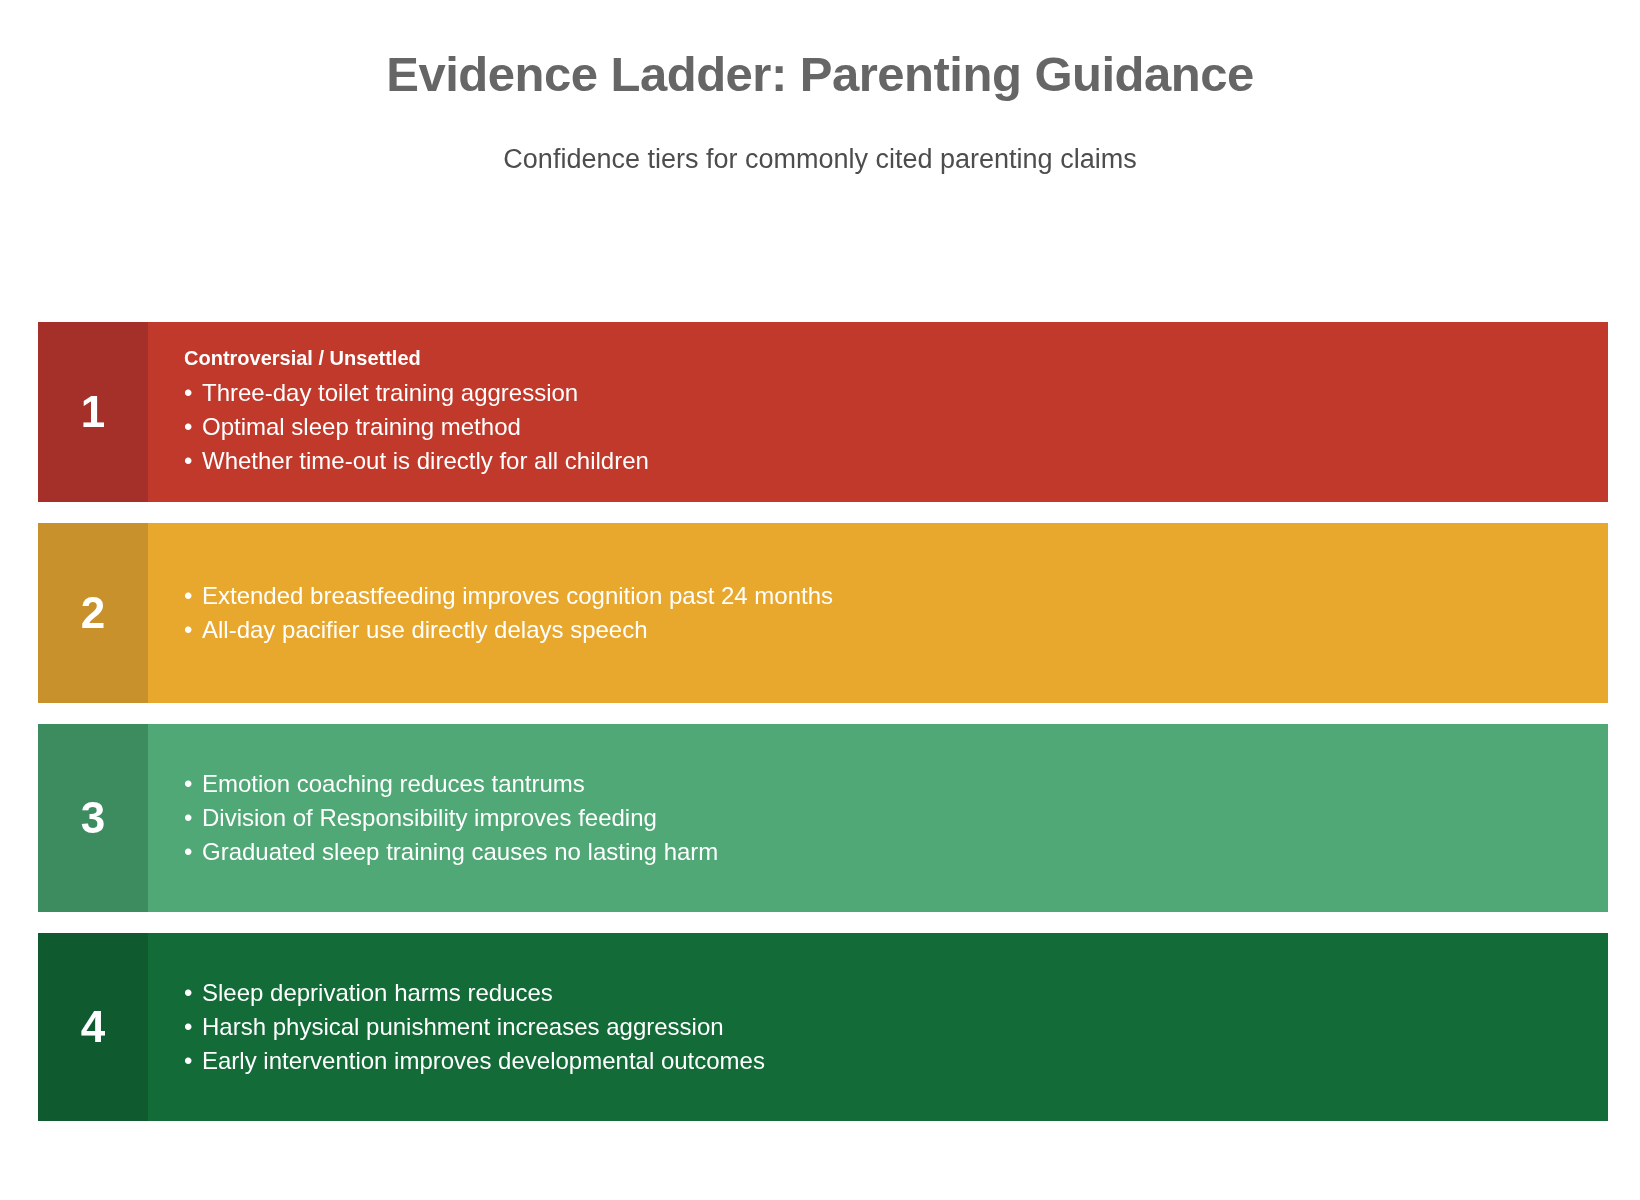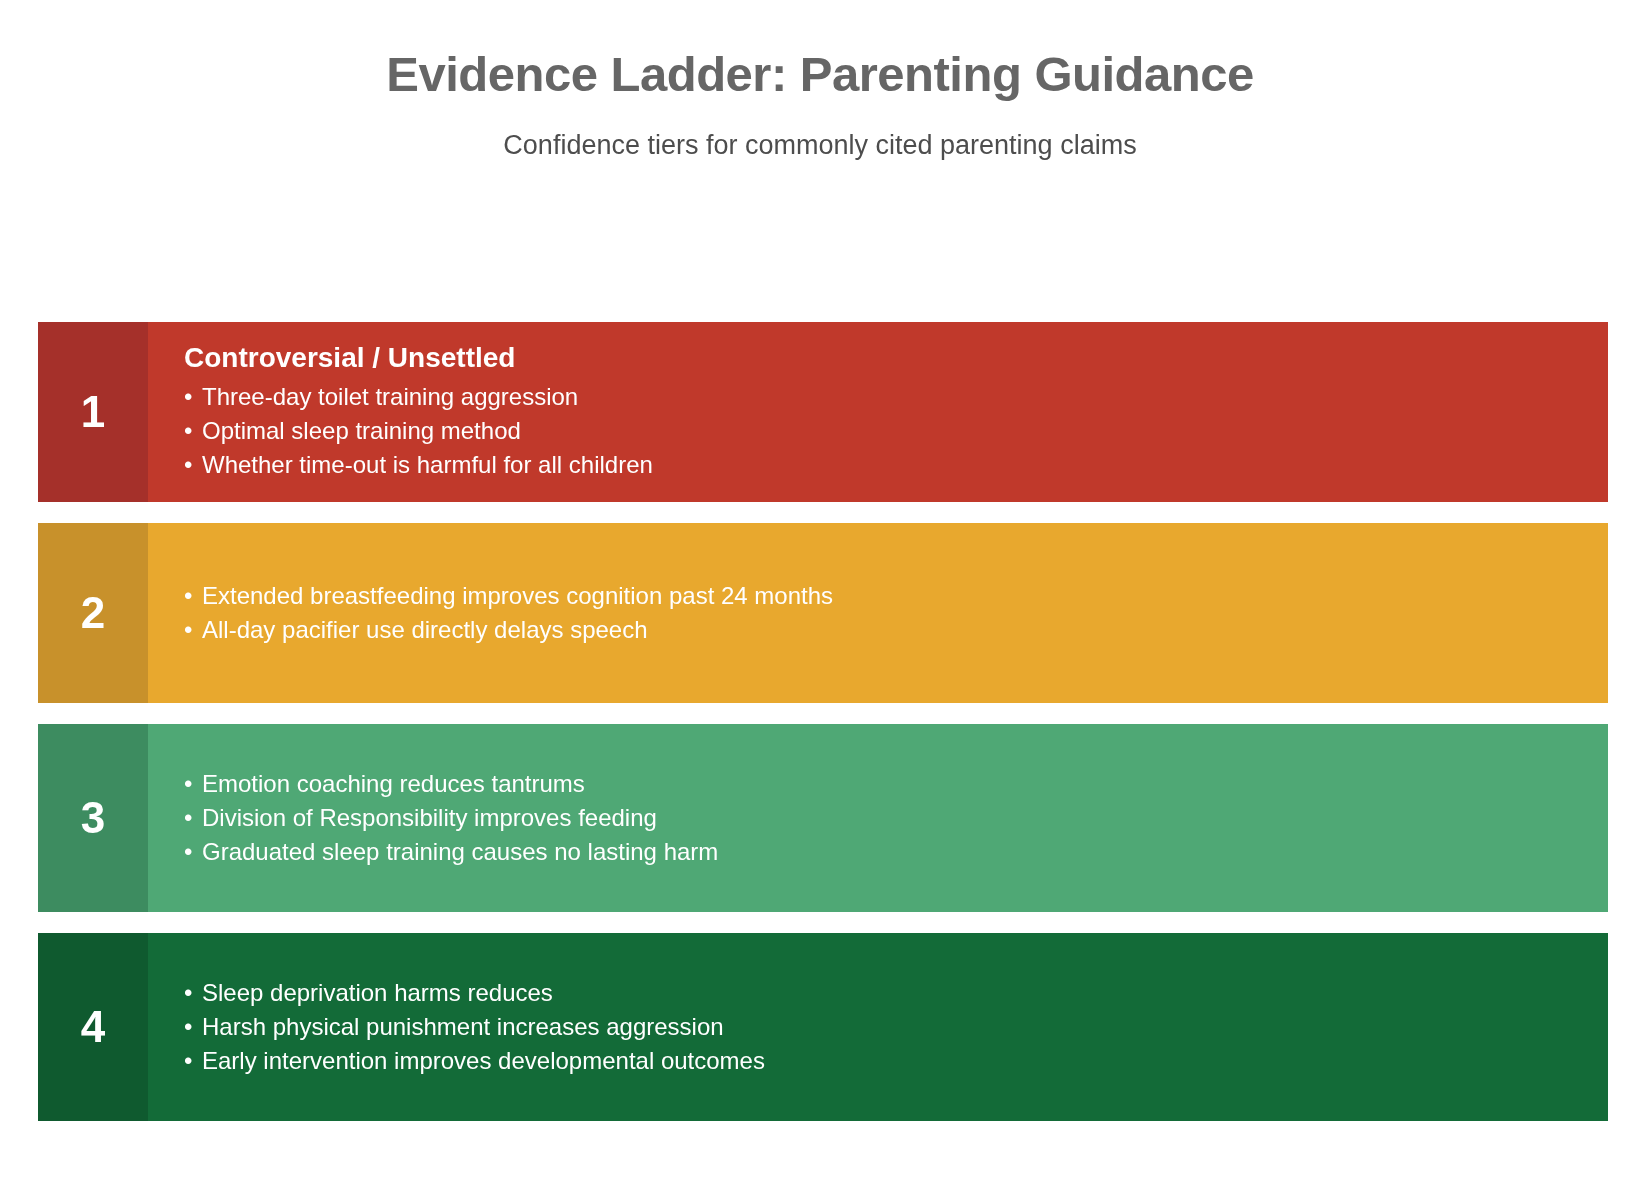--- a/index.html
+++ b/index.html
@@ -27,21 +27,21 @@
     font-size: 49px;
     font-weight: bold;
     color: #666666;
     letter-spacing: -0.5px;
     line-height: 1.1;
     margin: 0;
   }
   .subtitle {
     font-size: 27px;
     color: #4d4d4d;
-    margin-top: 28px;
+    margin-top: 42px;
     font-weight: normal;
   }
   .ladder {
     position: absolute;
     left: 38px;
     top: 322px;
     width: 1570px;
   }
   .tier {
     display: flex;
@@ -61,21 +61,21 @@
   }
   .tier-body {
     flex: 1 1 auto;
     padding: 0 24px 0 36px;
     display: flex;
     flex-direction: column;
     justify-content: center;
   }
   .tier-label {
     color: #ffffff;
-    font-size: 28px;
+    font-size: 20px;
     font-weight: bold;
     margin-bottom: 6px;
   }
   .tier-items {
     list-style: none;
     margin: 0;
     padding: 0;
   }
   .tier-items li {
     color: #ffffff;
@@ -105,21 +105,21 @@
 
   <div class="ladder">
 
     <div class="tier tier-1" style="background:#c0392b;">
       <div class="tier-rank" style="background:#a5302a;">1</div>
       <div class="tier-body">
         <div class="tier-label">Controversial / Unsettled</div>
         <ul class="tier-items">
           <li><span class="bullet">•</span><span>Three-day toilet training aggression</span></li>
           <li><span class="bullet">•</span><span>Optimal sleep training method</span></li>
-          <li><span class="bullet">•</span><span>Whether time-out is harmful for all children</span></li>
+          <li><span class="bullet">•</span><span>Whether time-out is directly for all children</span></li>
         </ul>
       </div>
     </div>
 
     <div class="tier tier-2" style="background:#e8a82e;">
       <div class="tier-rank" style="background:#c8912b;">2</div>
       <div class="tier-body">
         <ul class="tier-items">
           <li><span class="bullet">•</span><span>Extended breastfeeding improves cognition past 24 months</span></li>
           <li><span class="bullet">•</span><span>All-day pacifier use directly delays speech</span></li>

